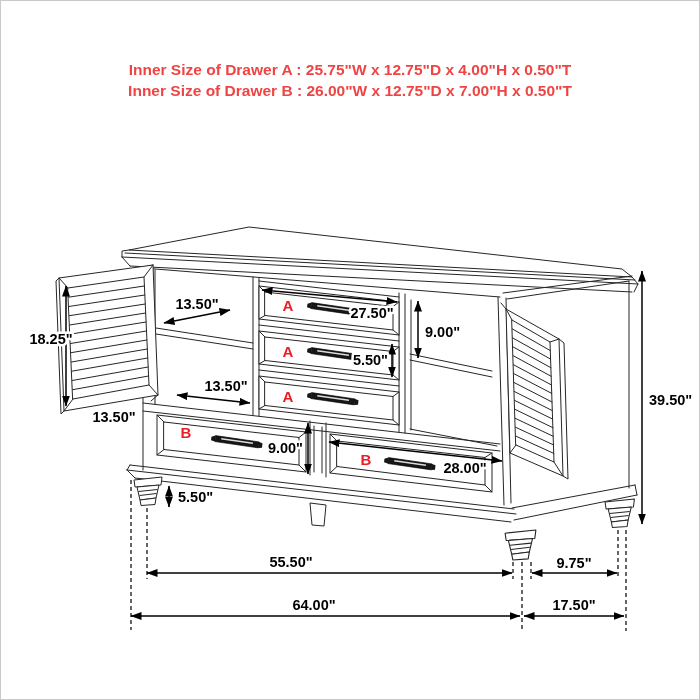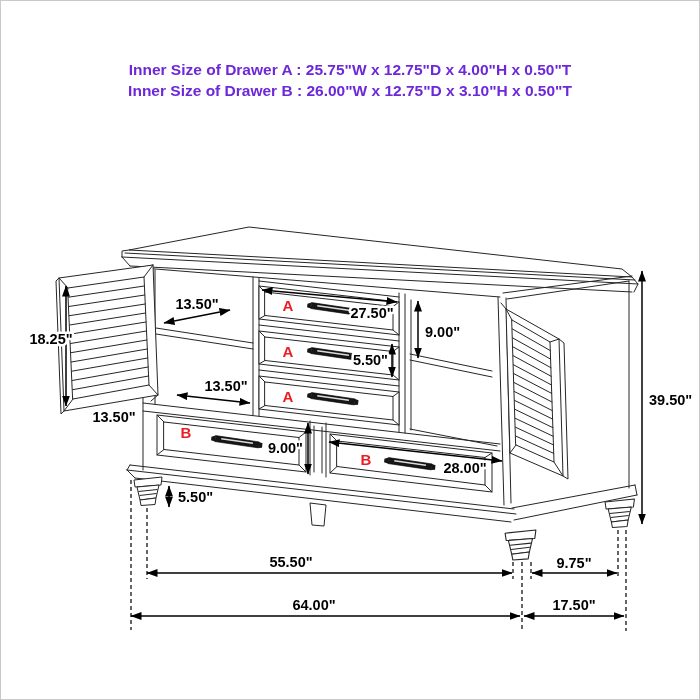--- a/index.html
+++ b/index.html
@@ -3,21 +3,21 @@
 <meta charset="utf-8">
 <style>
   html,body{margin:0;padding:0;background:#fff;}
   #canvas{
     position:relative;width:700px;height:700px;background:#ffffff;
     border:1px solid #c9c9c9;box-sizing:border-box;overflow:hidden;
     font-family:"Liberation Sans","DejaVu Sans",sans-serif;
   }
   .header{
     position:absolute;top:58px;left:0;right:0;text-align:center;
-    font-weight:bold;font-size:15.5px;line-height:21px;color:#6d28d9;
+    font-weight:bold;font-size:15.5px;line-height:21px;color:#ef4444;
   }
   svg{position:absolute;left:0;top:0;}
   .art{stroke:#262626;stroke-width:1;fill:none;stroke-linejoin:round;stroke-linecap:round;}
   .artw{stroke:#262626;stroke-width:1;fill:#ffffff;stroke-linejoin:round;}
   .dim{stroke:#000;stroke-width:1.5;fill:none;}
   .dash{stroke:#000;stroke-width:1.2;fill:none;stroke-dasharray:4 3;}
   text.dimlbl{
     font-family:"Liberation Sans","DejaVu Sans",sans-serif;
     font-weight:bold;font-size:14.5px;fill:#000;
     paint-order:stroke;stroke:#ffffff;stroke-width:5px;stroke-linejoin:round;
@@ -27,21 +27,21 @@
     font-weight:bold;font-size:15px;
     paint-order:stroke;stroke:#ffffff;stroke-width:4px;stroke-linejoin:round;
   }
 </style>
 </head>
 <body>
 
 <div id="canvas">
   <div class="header">
     <div>Inner Size of Drawer A : 25.75"W x 12.75"D x 4.00"H x 0.50"T</div>
-    <div>Inner Size of Drawer B : 26.00"W x 12.75"D x 3.10"H x 0.50"T</div>
+    <div>Inner Size of Drawer B : 26.00"W x 12.75"D x 7.00"H x 0.50"T</div>
   </div>
 
   <svg width="700" height="700" viewBox="0 0 700 700">
     <defs>
       <marker id="ah" markerUnits="userSpaceOnUse" markerWidth="12" markerHeight="9" refX="10.5" refY="4" orient="auto-start-reverse">
         <path d="M0,0 L11,4 L0,8 Z" fill="#000"></path>
       </marker>
       <g id="handle">
         <path d="M-22,-4 L22,-2.5 L22,3.5 L-22,2 Z" fill="#161616" stroke="#000" stroke-width="0.6"></path>
         <path d="M-26,-2.5 L-22,-4 L-22,2 L-26,1 Z  M22,-2.5 L25.5,-1.5 L25.5,3 L22,3.5 Z" fill="#161616"></path>

